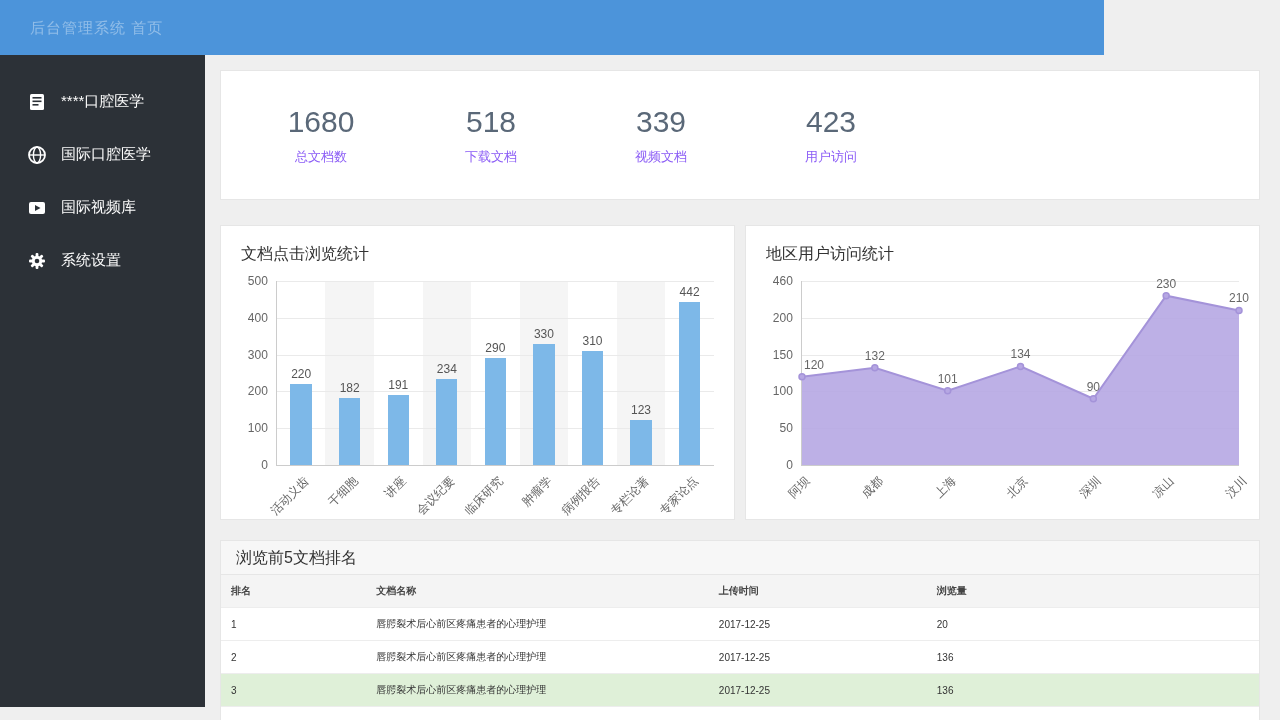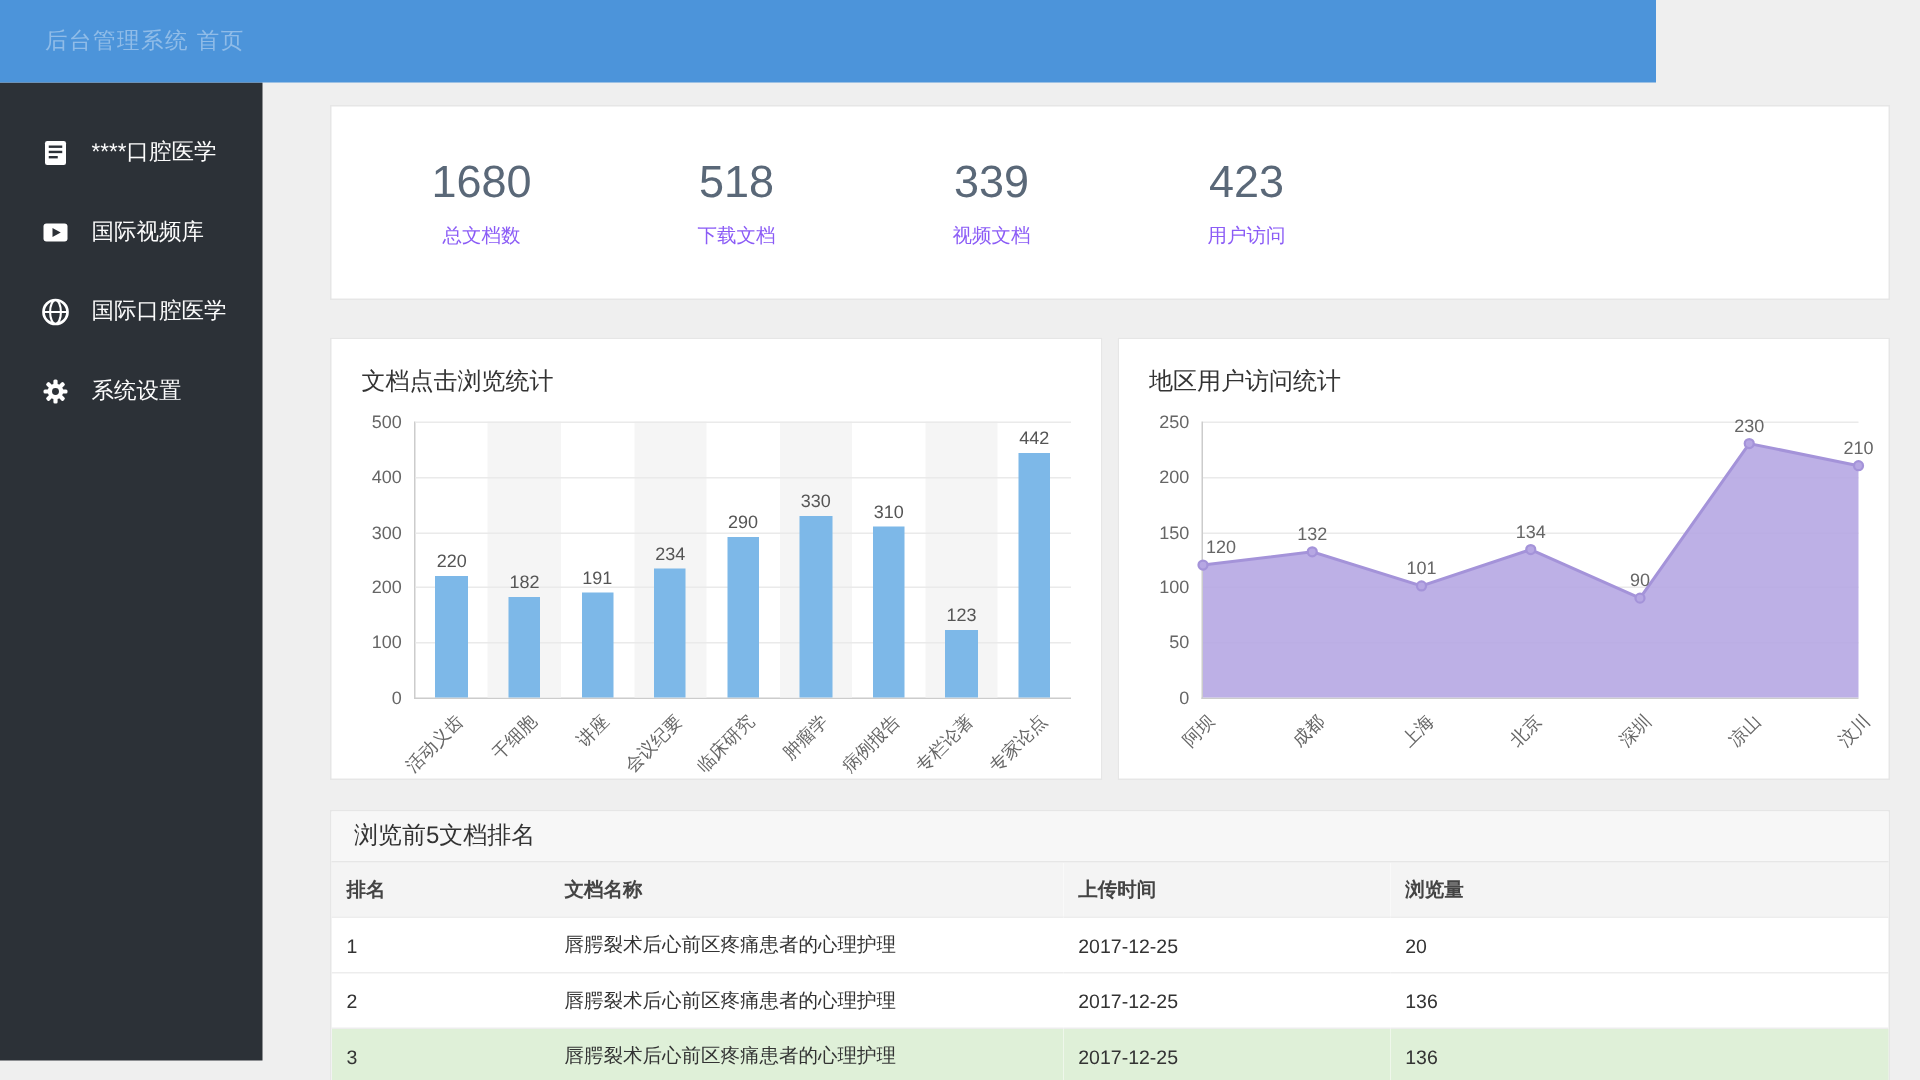--- a/index.html
+++ b/index.html
@@ -4,21 +4,21 @@
 <style>
   * { margin:0; padding:0; box-sizing:border-box; }
   html,body { width:1280px; height:720px; overflow:hidden; }
   body { font-family:"Liberation Sans","DejaVu Sans",sans-serif; background:#efefef; position:relative; }
 
   
   .header { position:absolute; top:0; left:0; width:1104px; height:55px; background:#4c94da; z-index:20; }
   .header-title { line-height:55px; padding-left:30px; font-size:15px; color:rgba(255,255,255,0.38); letter-spacing:1px; }
 
   
-  .sidebar { position:absolute; top:55px; left:0; width:175px; bottom:13px; background:#2c3137; padding-top:20px; }
+  .sidebar { position:absolute; top:55px; left:0; width:205px; bottom:13px; background:#2c3137; padding-top:20px; }
   .side-item { height:53px; display:flex; align-items:center; padding-left:26px; cursor:pointer; color:#fff; }
   .side-icon { width:22px; height:22px; margin-right:13px; display:inline-flex; align-items:center; justify-content:center; }
   .side-label { font-size:15px; color:#fcfcfc; }
 
   
   .main { position:absolute; top:55px; left:205px; right:0; bottom:0; background:#efefef; padding:15px 20px 0 15px; overflow:hidden; }
   .card { background:#fff; border:1px solid #e6e6e6; }
 
   
   .stats-card { height:130px; display:flex; align-items:center; padding-left:15px; margin-bottom:25px; }
@@ -40,21 +40,21 @@
   .vlab { position:absolute; width:60px; text-align:center; font-size:12px; color:#555; }
   .xlab { position:absolute; width:80px; text-align:right; font-size:12px; color:#666;
           transform:rotate(-45deg); transform-origin:100% 0; white-space:nowrap; }
   .area-svg { position:absolute; left:0; top:0; overflow:visible; }
 
   
   .table-card { min-height:240px; }
   .panel-head { height:34px; line-height:33px; padding-left:15px; font-size:16px; color:#333;
                 background:#f7f7f7; border-bottom:1px solid #e6e6e6; }
   table { width:100%; border-collapse:collapse; table-layout:fixed; }
-  th, td { text-align:left; font-size:13px; padding:9px 10px; border-bottom:1px solid #ededed;
+  th, td { text-align:left; font-size:10px; padding:9px 10px; border-bottom:1px solid #ededed;
            white-space:nowrap; overflow:hidden; }
   th { background:#f4f4f4; color:#444; font-weight:bold; }
   td { color:#333; }
   .col-rank { width:14%; } .col-name { width:33%; } .col-date { width:21%; } .col-views { width:32%; }
   tr.row-success td { background:#dff0d8; }
   tbody tr { cursor:pointer; }
 </style>
 </head>
 <body>
 
@@ -70,35 +70,35 @@
           <rect x="5.5" y="5" width="9" height="1.6" fill="#2c3137"></rect>
           <rect x="5.5" y="8.5" width="9" height="1.6" fill="#2c3137"></rect>
           <rect x="5.5" y="12" width="6" height="1.6" fill="#2c3137"></rect>
         </svg>
     </span>
     <span class="side-label">****口腔医学</span>
   </div>
   <div class="side-item">
     <span class="side-icon">
       <svg width="20" height="20" viewBox="0 0 20 20">
-          <rect x="2" y="4" width="16" height="12" rx="2" fill="#fff"></rect>
-          <polygon points="8,7 13.5,10 8,13" fill="#2c3137"></polygon>
-        </svg>
-    </span>
-    <span class="side-label">国际视频库</span>
-  </div>
-  <div class="side-item">
-    <span class="side-icon">
-      <svg width="20" height="20" viewBox="0 0 20 20">
           <circle cx="10" cy="10" r="8" fill="none" stroke="#fff" stroke-width="1.8"></circle>
           <ellipse cx="10" cy="10" rx="3.6" ry="8" fill="none" stroke="#fff" stroke-width="1.4"></ellipse>
           <line x1="2" y1="10" x2="18" y2="10" stroke="#fff" stroke-width="1.4"></line>
         </svg>
     </span>
     <span class="side-label">国际口腔医学</span>
+  </div>
+  <div class="side-item">
+    <span class="side-icon">
+      <svg width="20" height="20" viewBox="0 0 20 20">
+          <rect x="2" y="4" width="16" height="12" rx="2" fill="#fff"></rect>
+          <polygon points="8,7 13.5,10 8,13" fill="#2c3137"></polygon>
+        </svg>
+    </span>
+    <span class="side-label">国际视频库</span>
   </div>
   <div class="side-item">
     <span class="side-icon">
       <svg width="20" height="20" viewBox="0 0 20 20">
         <g fill="#fff">
           <rect x="8.6" y="2" width="2.8" height="16" rx="1"></rect>
           <rect x="8.6" y="2" width="2.8" height="16" rx="1" transform="rotate(45 10 10)"></rect>
           <rect x="8.6" y="2" width="2.8" height="16" rx="1" transform="rotate(90 10 10)"></rect>
           <rect x="8.6" y="2" width="2.8" height="16" rx="1" transform="rotate(135 10 10)"></rect>
           <circle cx="10" cy="10" r="5.2"></circle>
@@ -185,21 +185,21 @@
     </div>
     <div class="card chart-card">
       <div class="chart-title">地区用户访问统计</div>
       <div class="chart-area">
         <div class="yaxis" id="area-yaxis">
             <div class="ylab" style="top: 184px;">0</div>
             <div class="ylab" style="top: 147.2px;">50</div>
             <div class="ylab" style="top: 110.4px;">100</div>
             <div class="ylab" style="top: 73.6px;">150</div>
             <div class="ylab" style="top: 36.8px;">200</div>
-            <div class="ylab" style="top: 0px;">250</div>
+            <div class="ylab" style="top: 0px;">460</div>
           </div>
         <div class="plot" id="area-plot">
             <div class="gline" style="top: 147.2px;"></div>
             <div class="gline" style="top: 110.4px;"></div>
             <div class="gline" style="top: 73.6px;"></div>
             <div class="gline" style="top: 36.8px;"></div>
             <div class="gline" style="top: 0px;"></div>
             <svg width="437" height="184" class="area-svg">
               <polygon points="0,184 0,95.68 72.83333333333333,86.848 145.66666666666666,109.664 218.5,85.37599999999999 291.3333333333333,117.76 364.16666666666663,14.719999999999999 437,29.439999999999998 437,184" fill="#b6a7e3" fill-opacity="0.9"></polygon>
               <polyline points="0,95.68 72.83333333333333,86.848 145.66666666666666,109.664 218.5,85.37599999999999 291.3333333333333,117.76 364.16666666666663,14.719999999999999 437,29.439999999999998" fill="none" stroke="#a493d9" stroke-width="2"></polyline>

